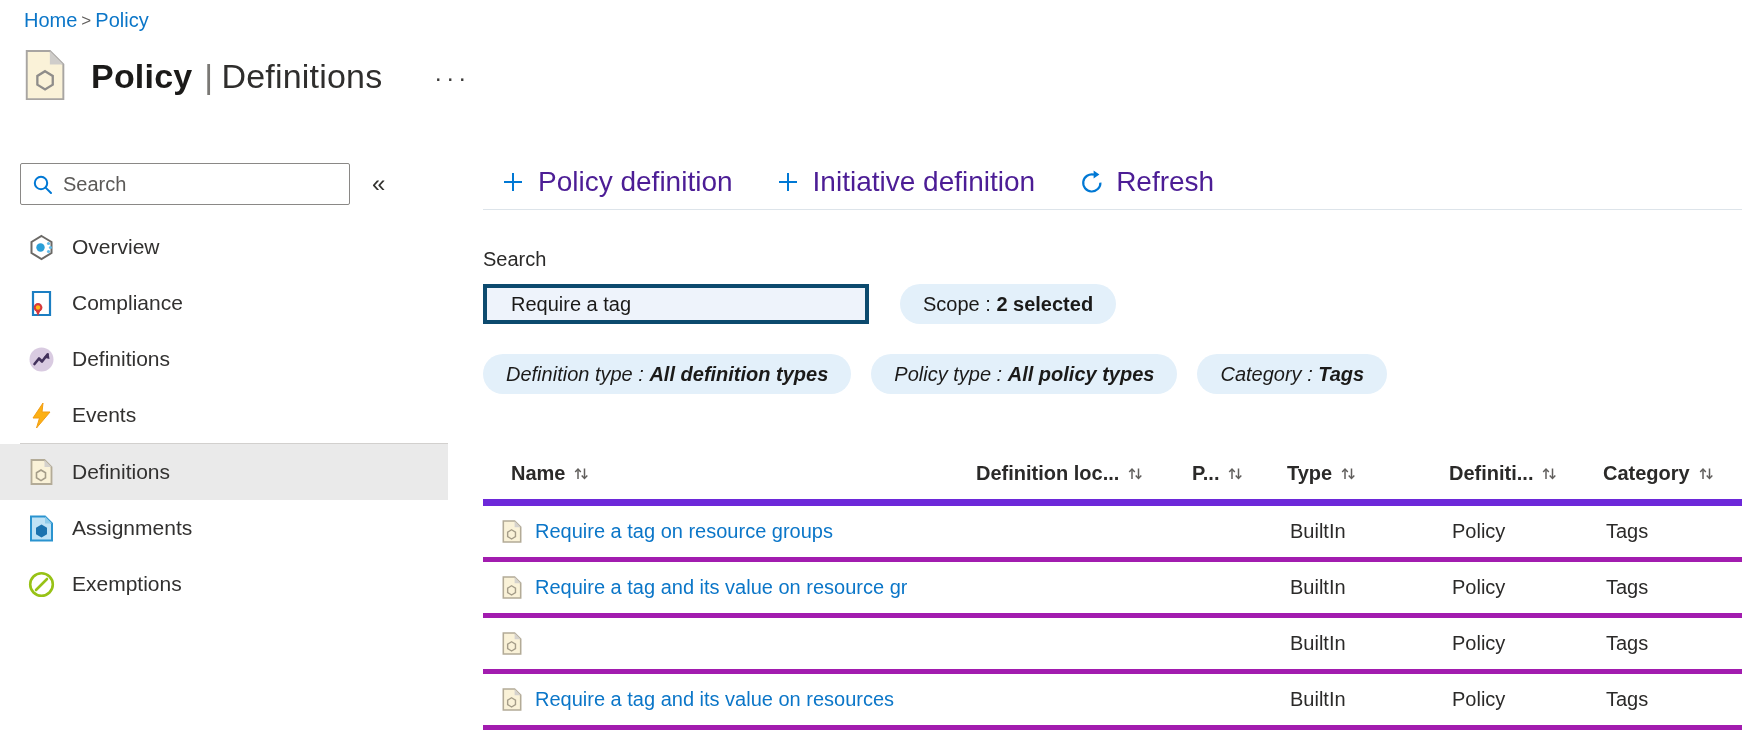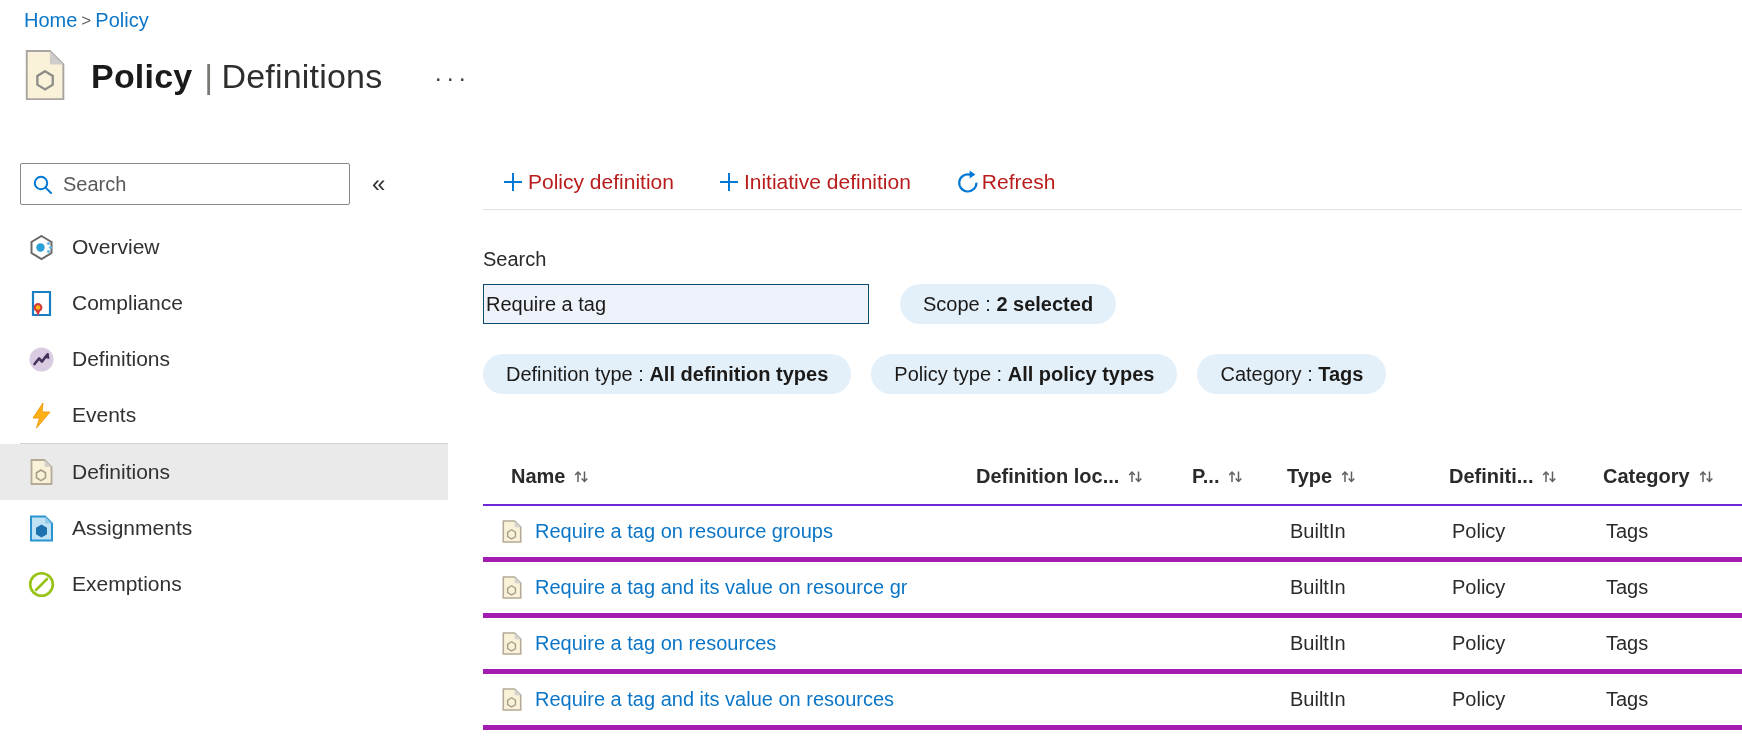--- a/index.html
+++ b/index.html
@@ -32,35 +32,35 @@
   .menu-item { height:56px; display:flex; align-items:center; padding-left:28px; gap:17px; font-size:21px; cursor:pointer; }
   .menu-item .micon { width:27px; height:27px; flex:0 0 27px; display:flex; align-items:center; justify-content:center; }
   .menu-section { height:56px; margin-top:12px; display:flex; align-items:center; padding-left:20px; font-size:21px; font-weight:bold; color:#242322; }
   .menu-divider { border-top:1px solid #d2d0ce; margin-left:20px; }
   .menu-item.selected { background:#eaeaea; }
 
   
   .main { position:absolute; left:483px; top:140px; right:0; }
   .toolbar { margin-top:14px; height:56px; display:flex; align-items:center; gap:44px;
      padding-left:19px; border-bottom:1px solid #dde4ea; }
-  .tbtn { display:flex; align-items:center; gap:4px; font-size:21px; color:#b91c1c; cursor:pointer; }
+  .tbtn { display:flex; align-items:center; gap:14px; font-size:28px; color:#4c1d95; cursor:pointer; }
 
   .filter-label { margin:38px 0 0 0; font-size:20px; color:#2b2a29; }
   .filter-row1 { margin-top:13px; display:flex; align-items:center; gap:31px; }
-  .filter-input { width:386px; height:40px; border:1px solid #0c4a6e; background:#eef3fb;
-     font-size:20px; font-family:inherit; color:#1b1a19; padding:0 2px; outline:none; }
+  .filter-input { width:386px; height:40px; border:4px solid #0c4a6e; background:#eef3fb;
+     font-size:20px; font-family:inherit; color:#1b1a19; padding:0 24px; outline:none; }
   .pill { height:40px; border-radius:20px; background:#e3f0fa; display:inline-flex; align-items:center;
      padding:0 23px; font-size:20px; color:#1b1a19; cursor:pointer; white-space:nowrap; }
   .pill b { font-weight:bold; }
-  .pills-row2 { margin-top:30px; display:flex; gap:20px; }
+  .pills-row2 { margin-top:30px; display:flex; gap:20px;font-style:italic; }
 
   
   .grid-table { margin-top:54px; }
   .trow { display:grid; grid-template-columns:493px 216px 95px 162px 154px auto; align-items:center; }
-  .thead { height:58px; border-bottom:2px solid #6d28d9; font-weight:bold; font-size:20px; color:#2b2a29; }
+  .thead { height:58px; border-bottom:7px solid #6d28d9; font-weight:bold; font-size:20px; color:#2b2a29; }
   .thead .hcell { display:flex; align-items:center; gap:9px; cursor:pointer; }
   .thead .hcell:first-child { padding-left:28px; }
   .tr { height:56px; border-bottom:5px solid #a21caf; font-size:20px; }
   .name-cell { display:flex; align-items:center; gap:13px; padding-left:19px; overflow:hidden; white-space:nowrap; }
   .name-link { color:#0b76c8; cursor:pointer; text-decoration:none; white-space:nowrap; overflow:hidden; }
   .cell { color:#2b2a29; padding-left:3px; }
   .sort-glyph { display:inline-flex; }
 </style>
 </head>
 <body>
@@ -340,21 +340,20 @@
       <div class="cell">BuiltIn</div>
       <div class="cell">Policy</div>
       <div class="cell">Tags</div>
     </div>
 
     <div class="trow tr">
       <div class="name-cell">
         <svg width="20" height="23" viewBox="0 0 23 26">
             <use href="#ico-doc-mini"></use>
           </svg>
-        <a class="name-link">Require a tag on resources</a>
       </div>
       <div class="cell"></div>
       <div class="cell"></div>
       <div class="cell">BuiltIn</div>
       <div class="cell">Policy</div>
       <div class="cell">Tags</div>
     </div>
 
     <div class="trow tr">
       <div class="name-cell">

